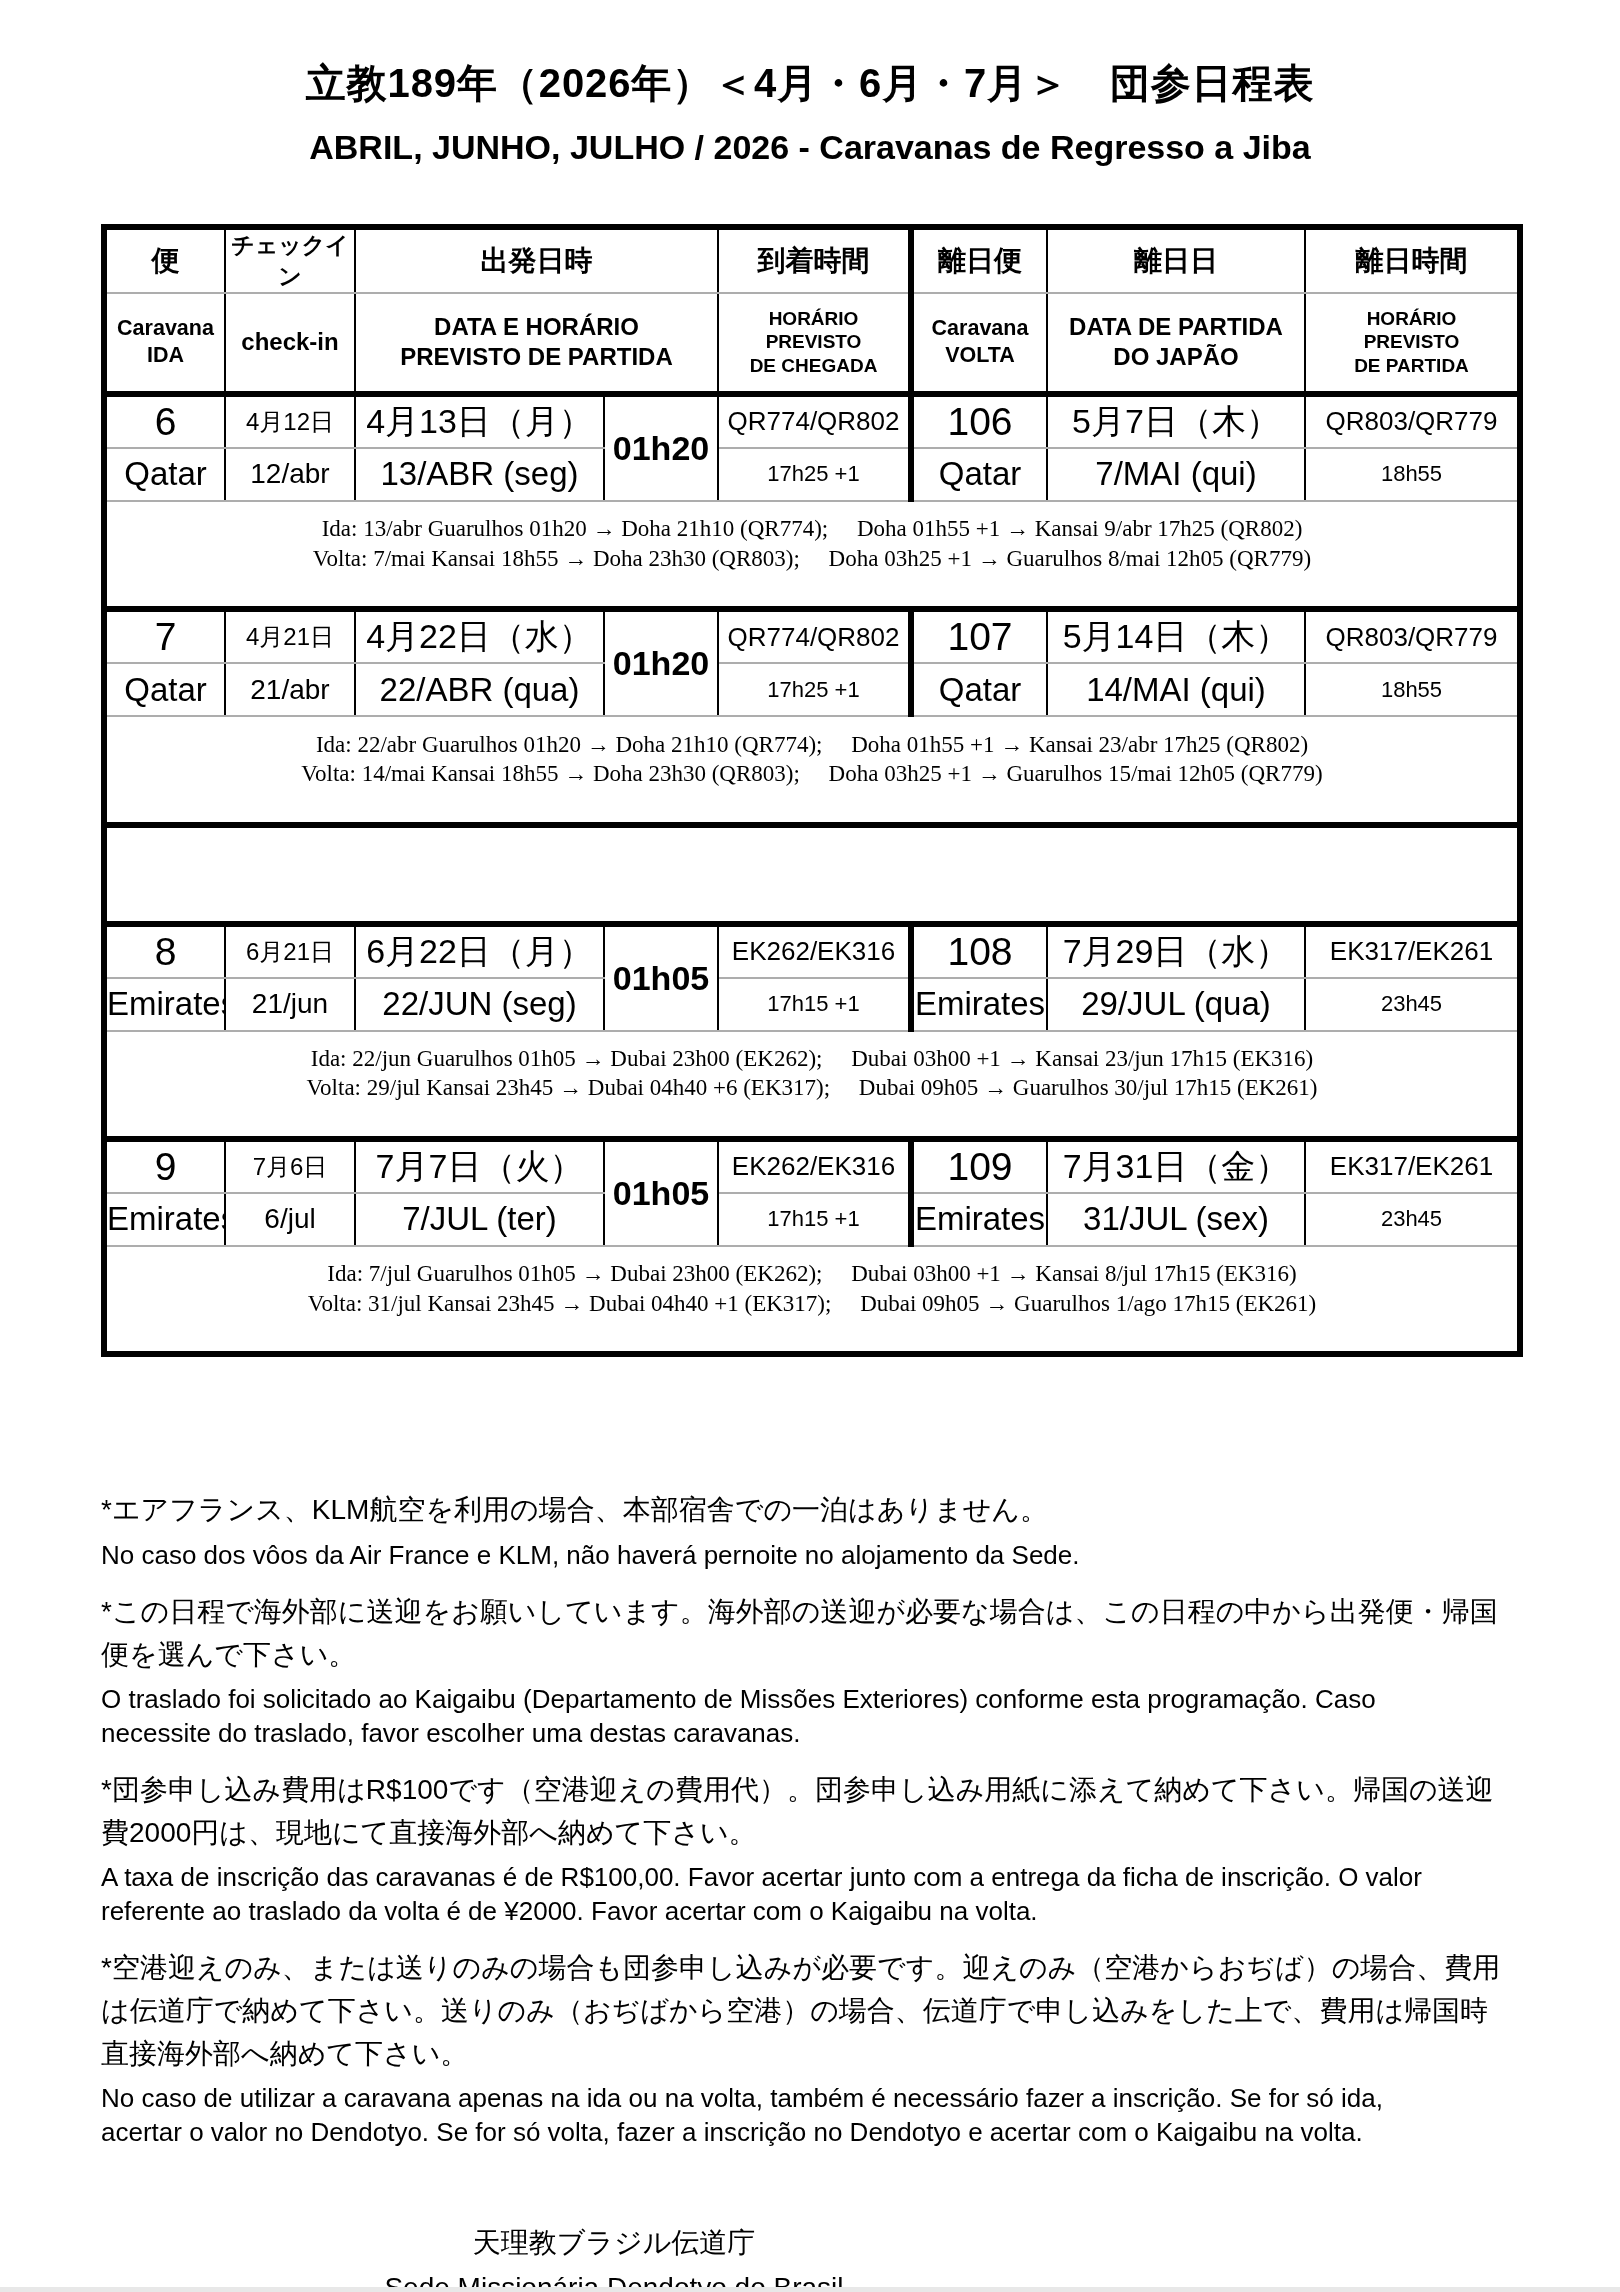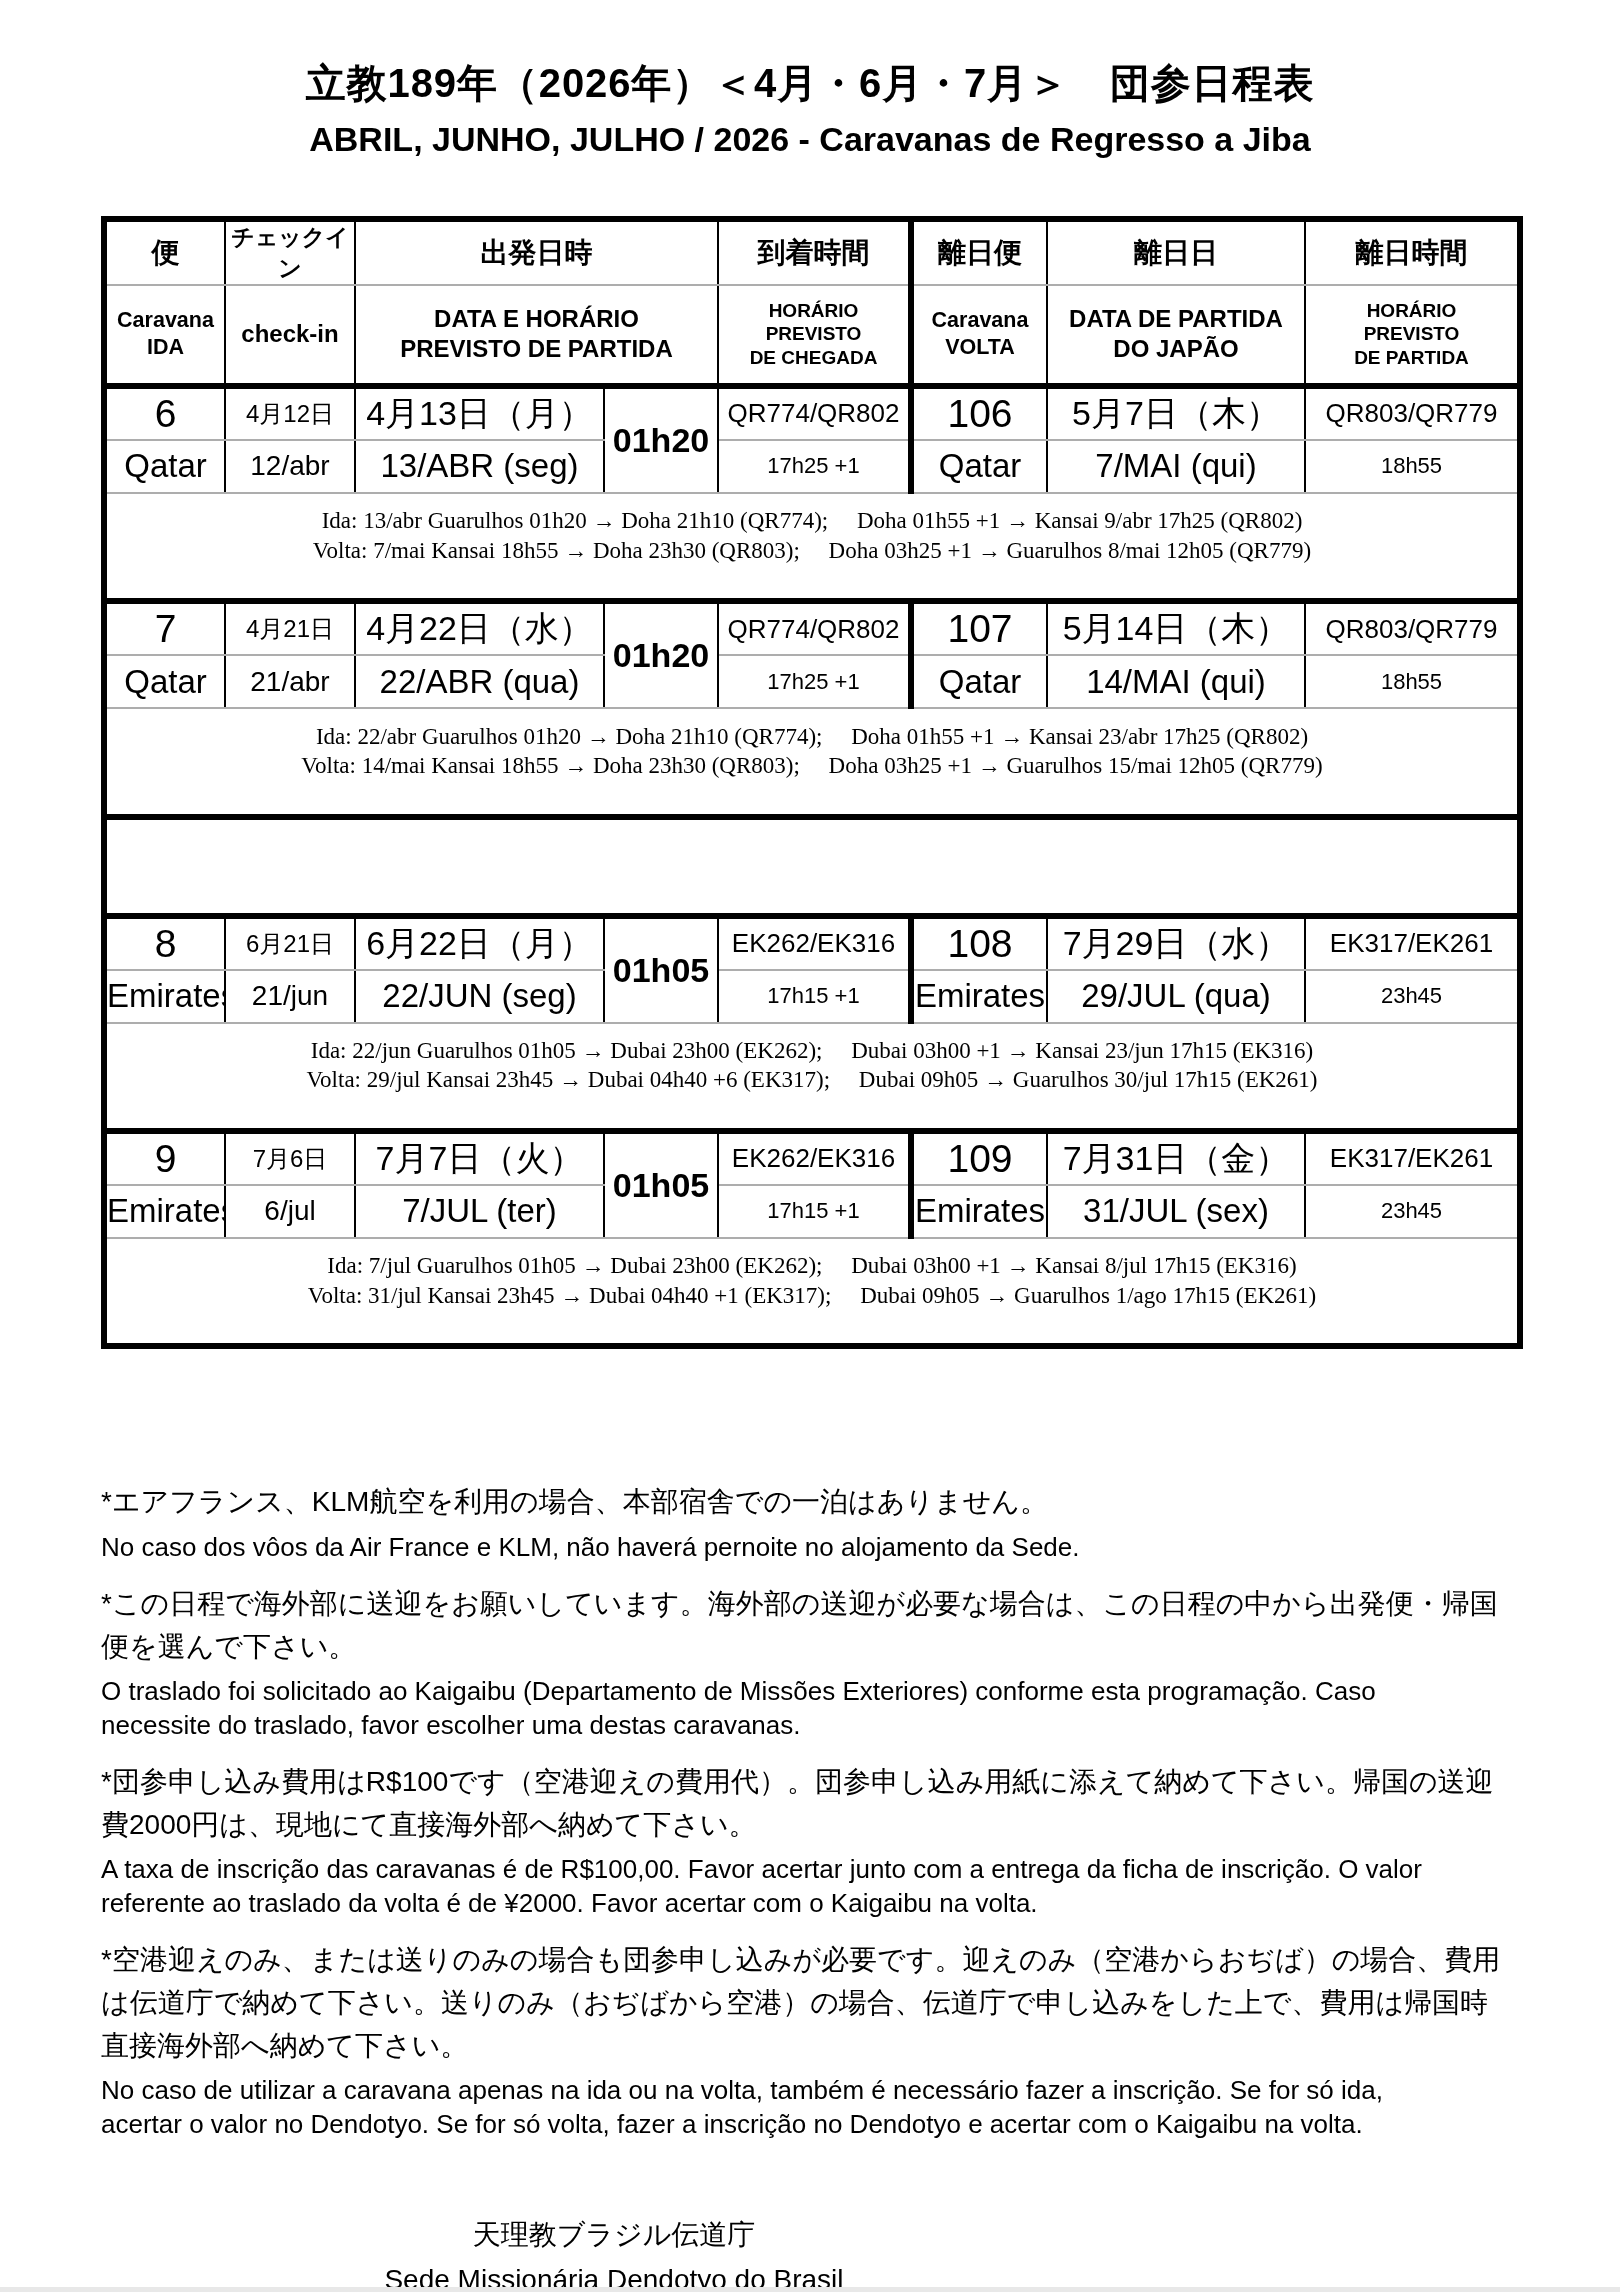--- a/index.html
+++ b/index.html
@@ -1,21 +1,21 @@
 <!DOCTYPE html>
 <html style="font-size:14.3px"><head>
 <meta charset="utf-8">
 <style>
   html,body { margin:0; padding:0; background:#e8e8e8; }
   .page {
     width:1620px; height:2287px; margin:0 auto; background:#ffffff;
     font-family:"Liberation Sans", sans-serif; color:#000; overflow:hidden; position:relative;
   }
   .title { padding-top:59px; text-align:center; font-weight:bold; font-size:40px; line-height:1.2; letter-spacing:0.9px; }
-  .subtitle { text-align:center; font-weight:bold; font-size:34px; line-height:1.2; margin-top:12px; }
+  .subtitle { text-align:center; font-weight:bold; font-size:34px; line-height:1.2; margin-top:20px; }
 
   table.sched {
     border-collapse:collapse; table-layout:fixed; width:1415px;
     margin:56px 0 0 101px; border:6.3px solid #000;
   }
   table.sched td {
     border-left:2.7px solid #000; border-right:2.7px solid #000;
     text-align:center; vertical-align:middle; padding:0; overflow:hidden;
   }
   tr.hj td  { height:47px;  font-weight:bold; font-size:28px; border-bottom:2.7px solid #adadad; }

